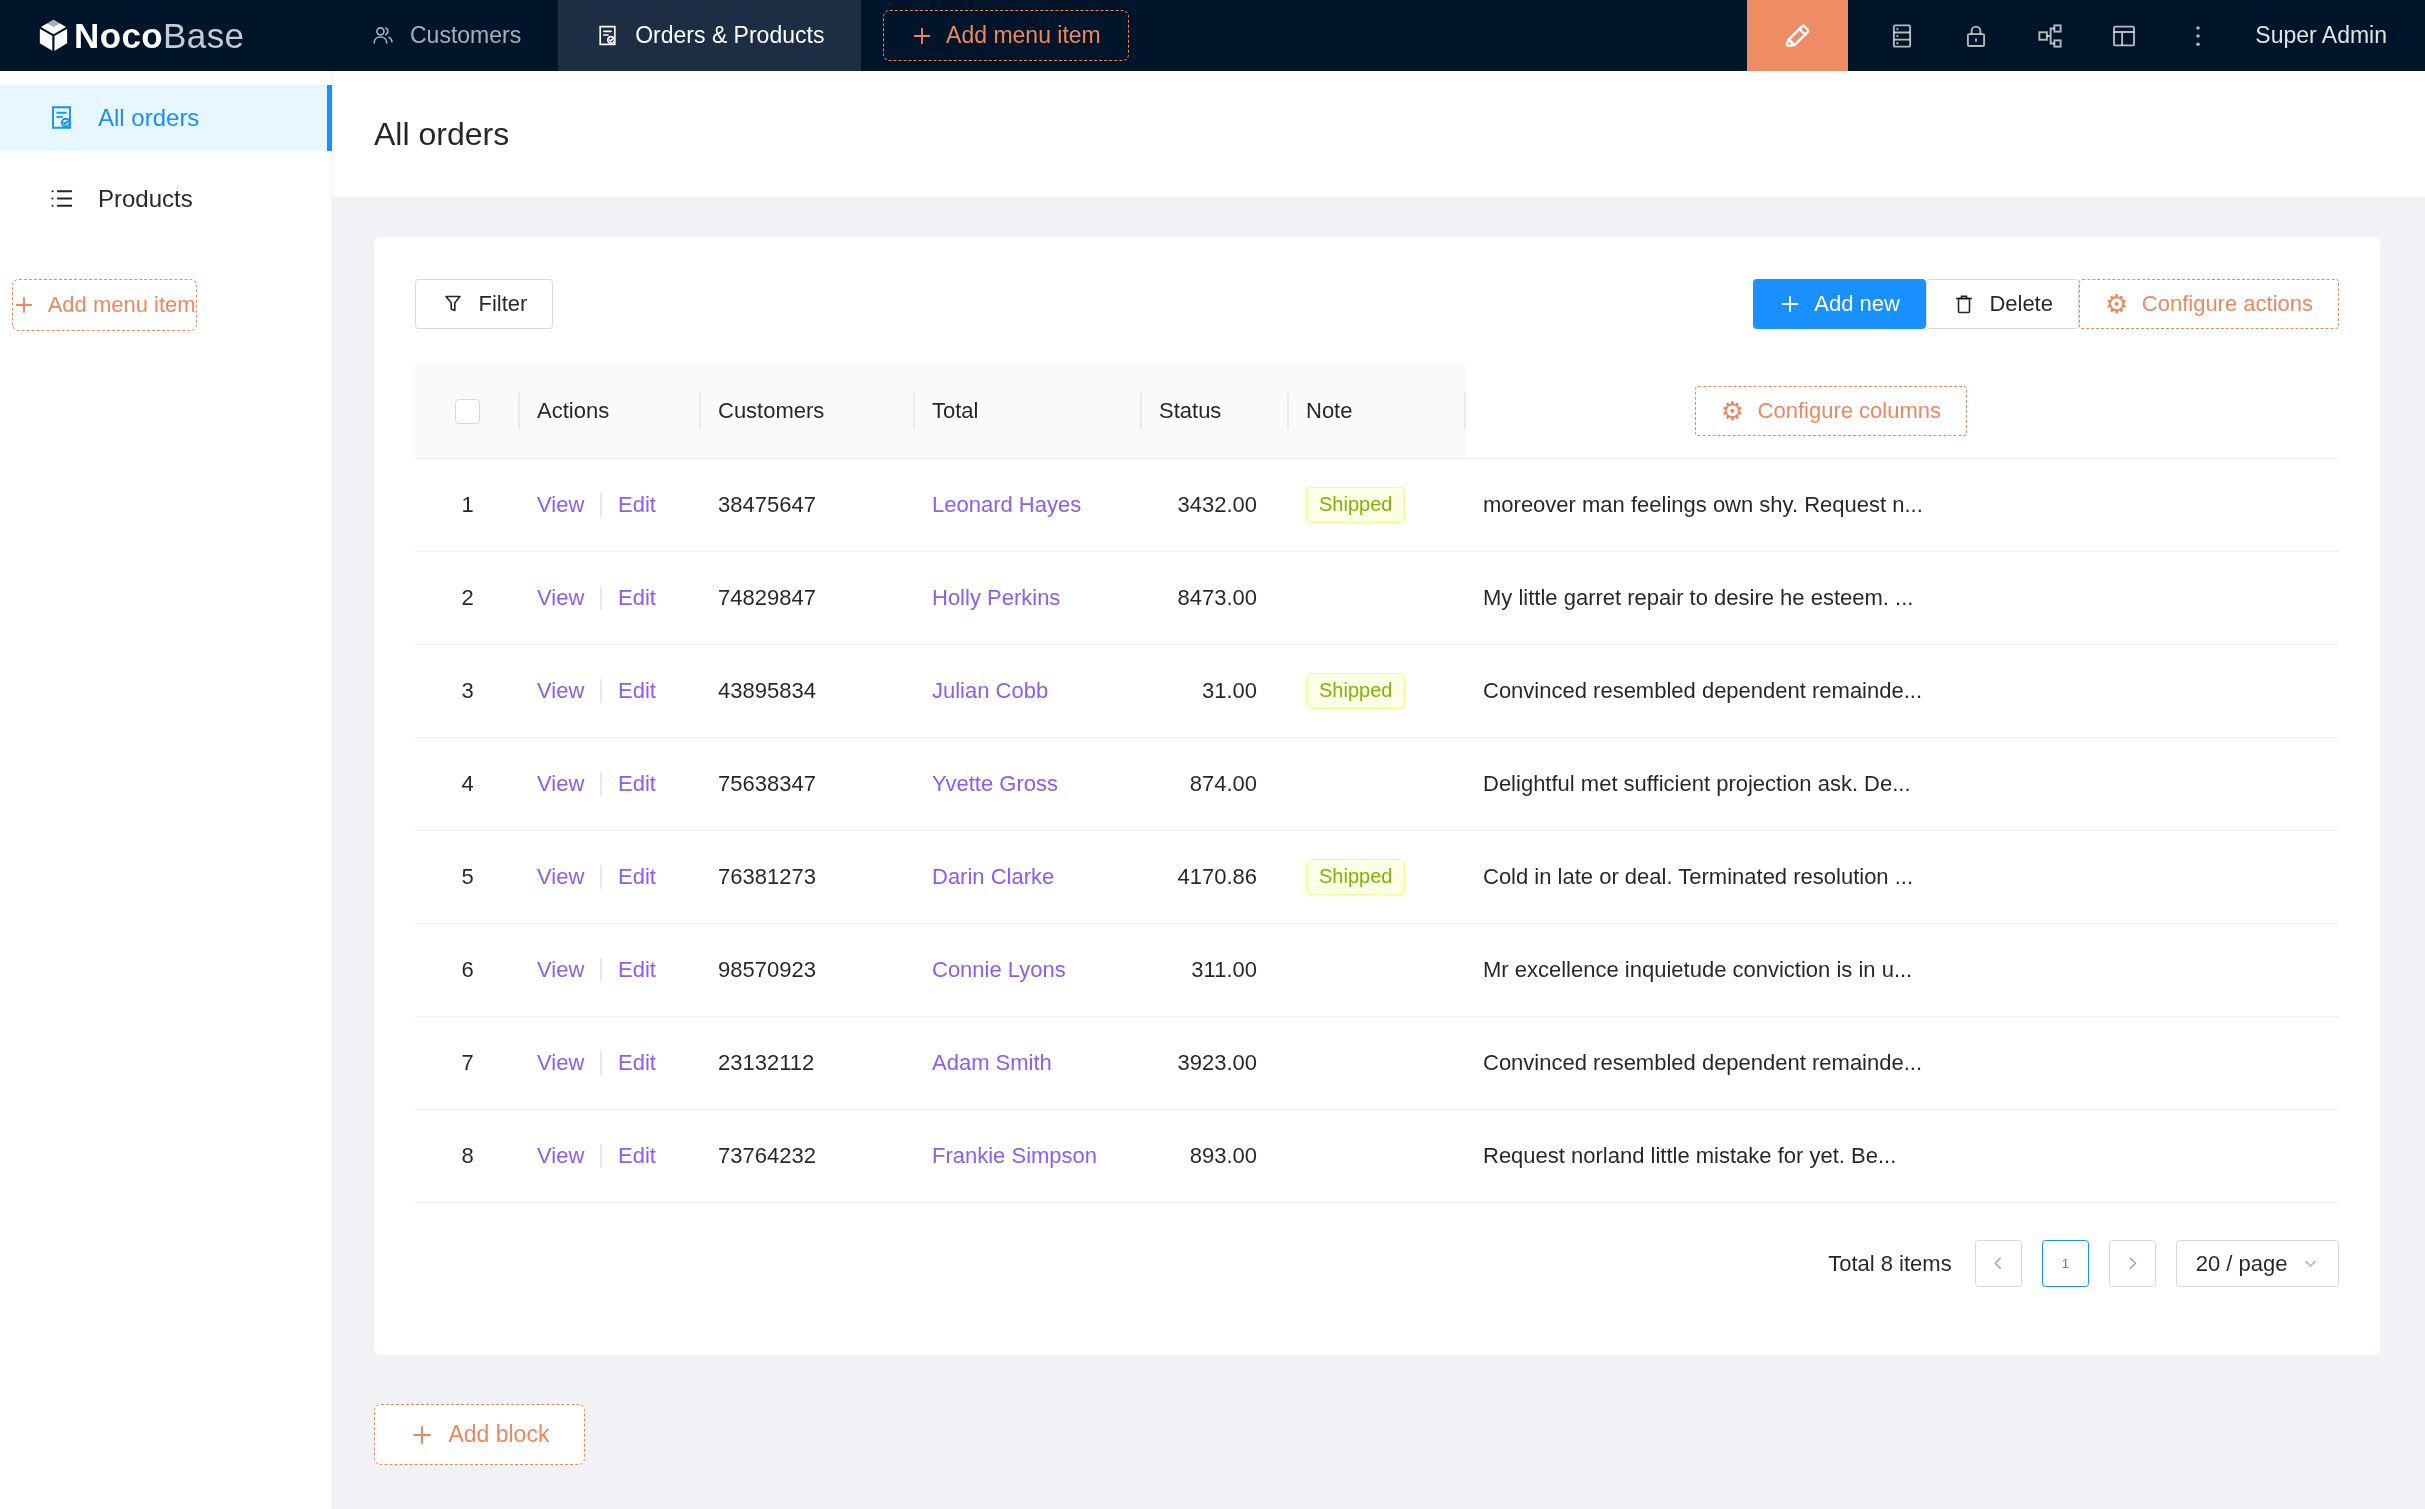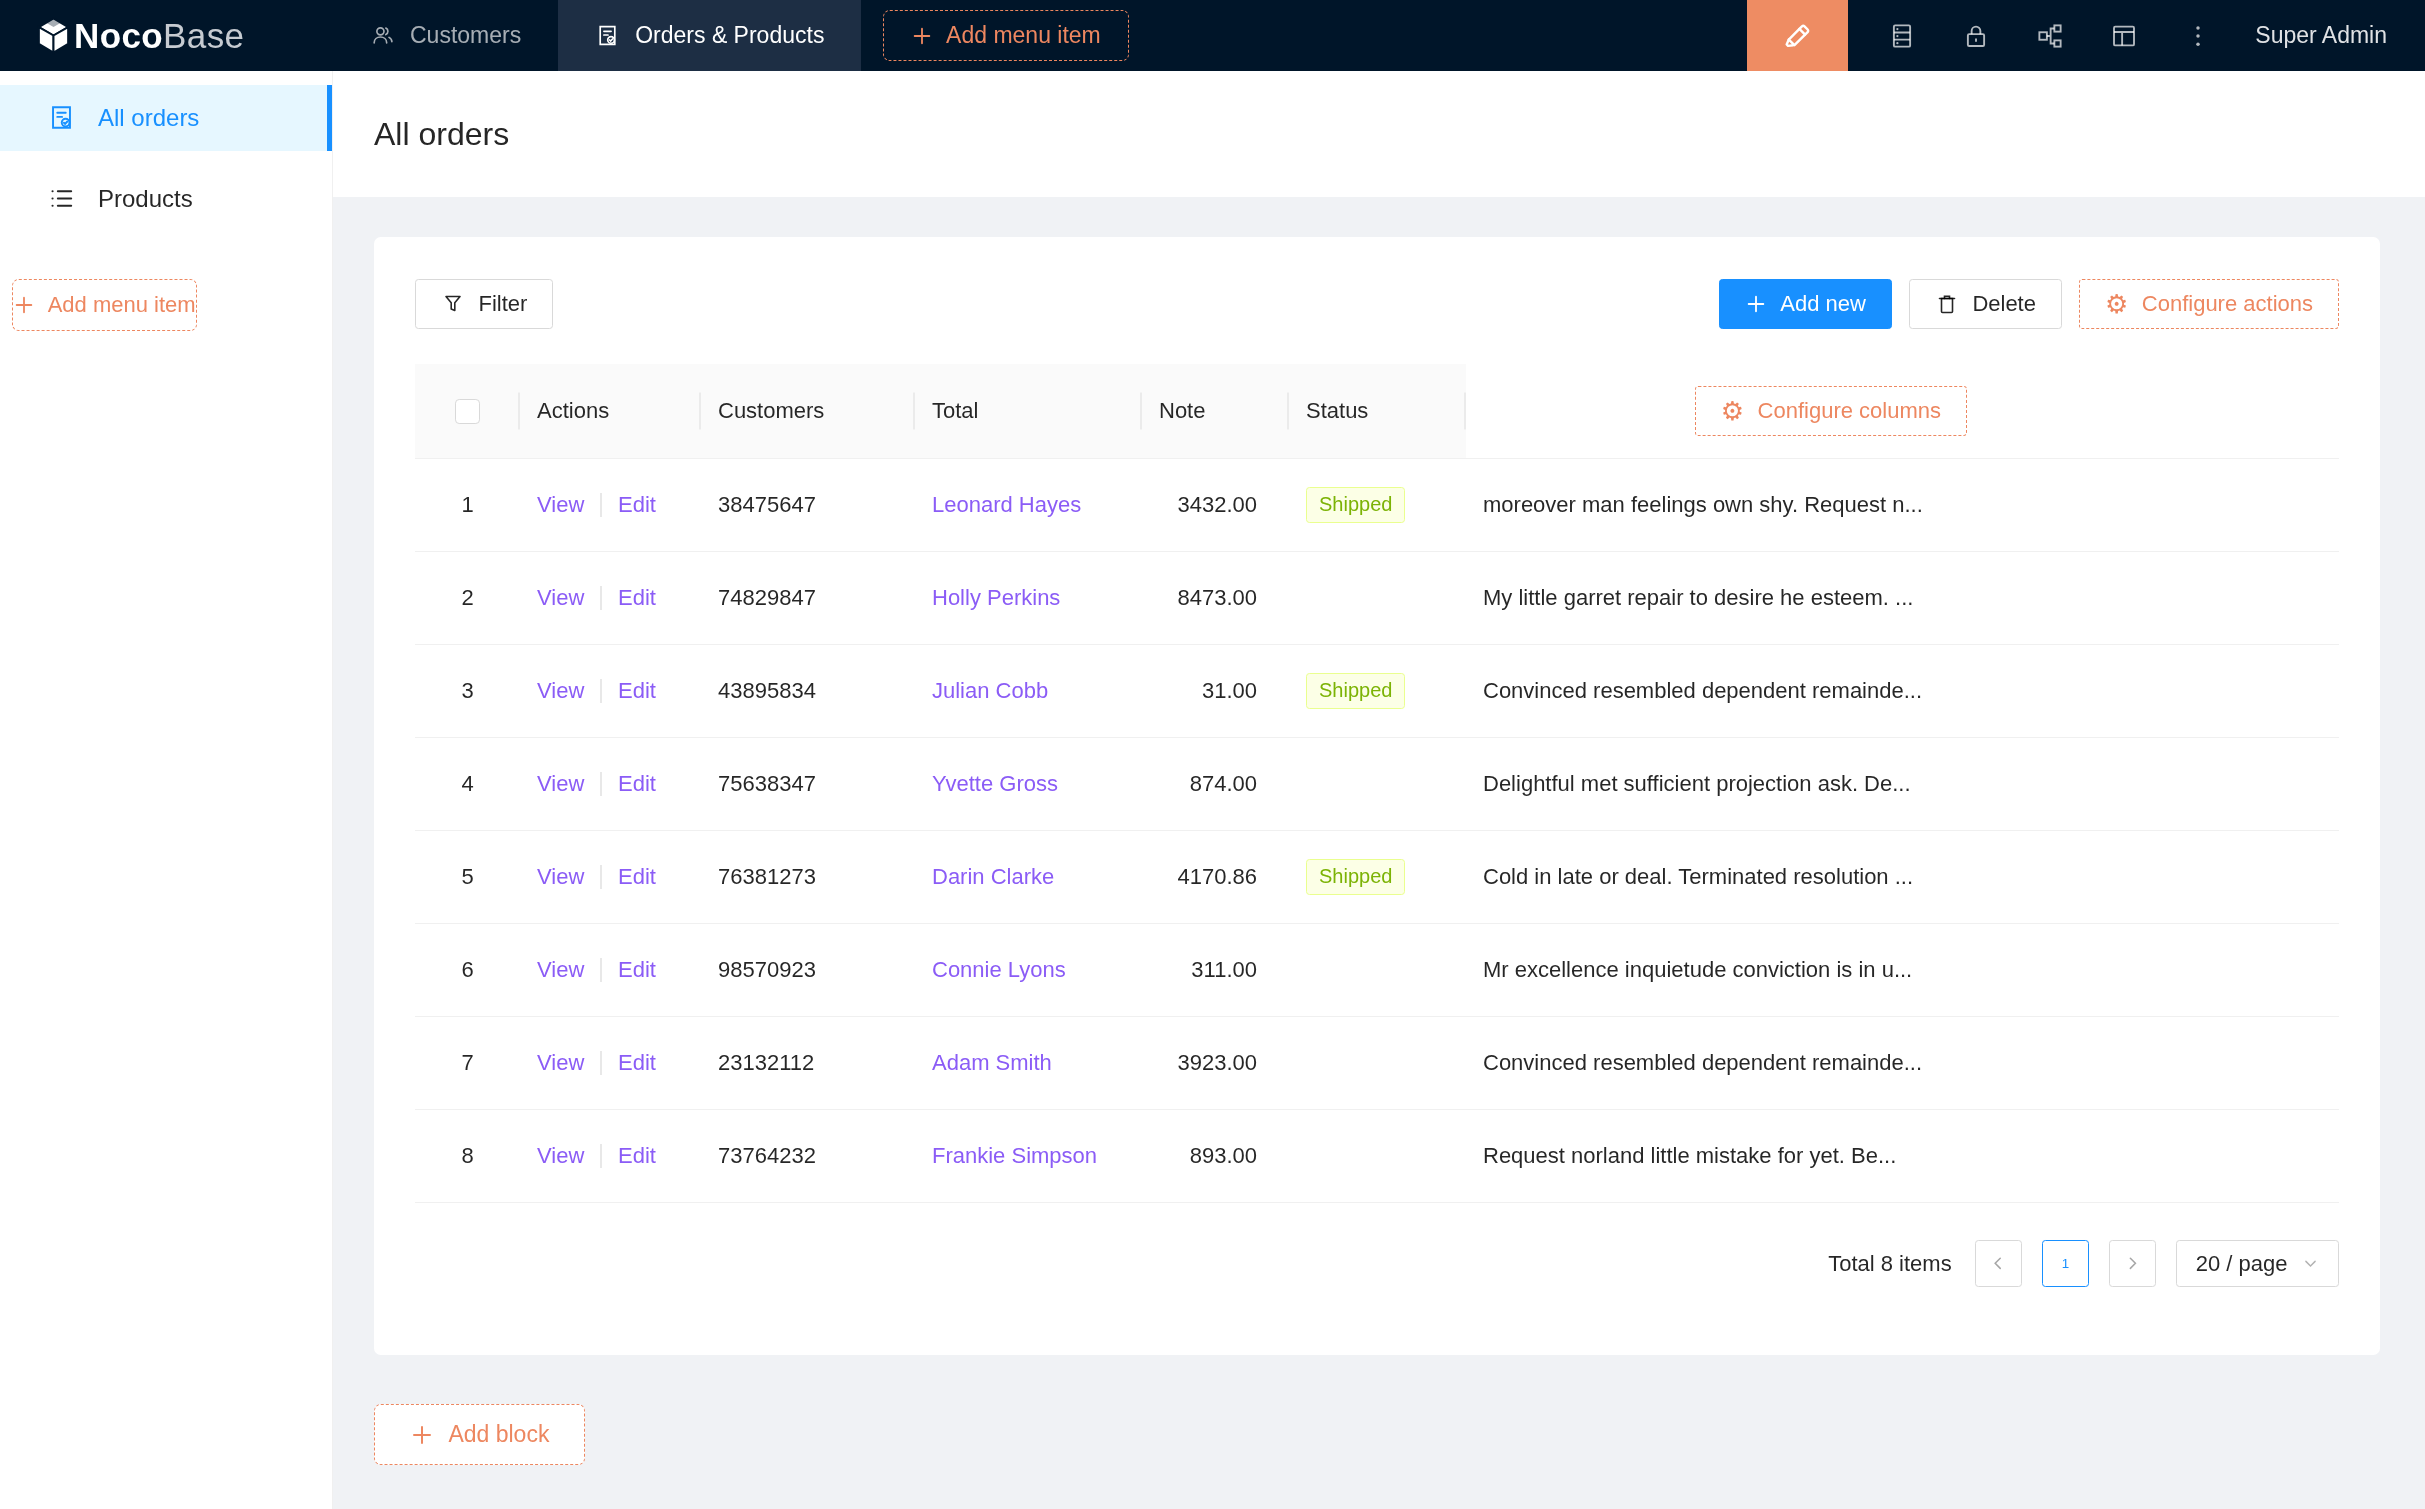--- a/index.html
+++ b/index.html
@@ -37,21 +37,21 @@
               border:1.7px dashed #ed8760; border-radius:6.8px; color:#ed8760; font-size:22px; background:#fff; cursor:pointer; }
 
   .main { flex:1; min-width:0; display:flex; flex-direction:column; background:#f0f2f5; }
   .page-header { height:126px; background:#fff; display:flex; align-items:center; padding:0 41px; }
   .page-title { font-size:32px; font-weight:500; color:#262626; }
   .content { flex:1; padding:40px 46px 0 41px; }
 
   
   .card { background:#fff; border-radius:6.8px; padding:42px 41px 68px; }
   .toolbar { display:flex; align-items:flex-start; margin-bottom:35px; }
-  .toolbar-right { margin-left:auto; display:flex; gap:17px; }
+  .toolbar-right { margin-left:auto; display:flex; }
   .btn { height:50px; display:inline-flex; align-items:center; gap:13.5px; padding:0 25px; font-size:22px;
          background:#fff; border:1.7px solid #d9d9d9; border-radius:3.4px; color:rgba(0,0,0,.85); cursor:pointer; white-space:nowrap; }
   .btn-primary { background:#1890ff; border-color:#1890ff; color:#fff; }
   .btn-dashed-orange { border:1.7px dashed #ed8760; color:#ed8760; }
   .gear-glyph { font-size:26px; line-height:1; }
 
   
   .grid-cols { display:grid; grid-template-columns:105px 181px 214px 227px 147px 177px 518px minmax(0,1fr); }
   .thead { height:95px; border-bottom:1.7px solid #f0f0f0; }
   .th { background:#fafafa; display:flex; align-items:center; padding:0 17px; font-size:22px; font-weight:500; color:rgba(0,0,0,.85); position:relative; white-space:nowrap; }
@@ -265,22 +265,22 @@
         </div>
 
         <div>
           <div class="grid-cols thead">
             <div class="th th-check">
               <span class="checkbox"></span>
             </div>
             <div class="th">Actions</div>
             <div class="th">Customers</div>
             <div class="th">Total</div>
+            <div class="th">Status</div>
             <div class="th">Note</div>
-            <div class="th">Status</div>
             <div class="th th-last">
               <button class="btn btn-dashed-orange">
                 <span class="gear-glyph">⚙</span>
                 <span>Configure columns</span>
               </button>
             </div>
           </div>
           <div id="table-body">
   <div class="grid-cols row">
     <div class="cell cell-index">1</div>

